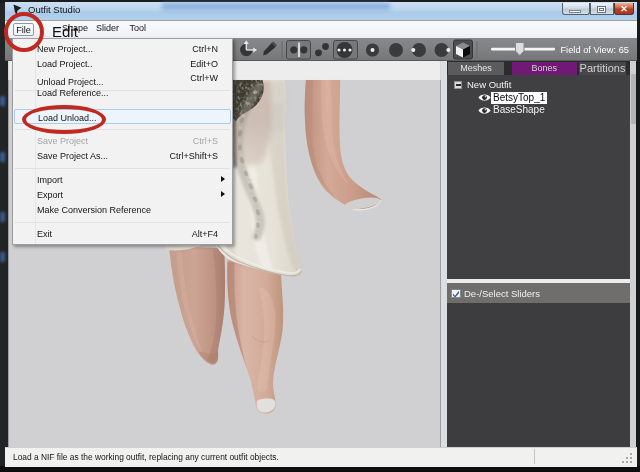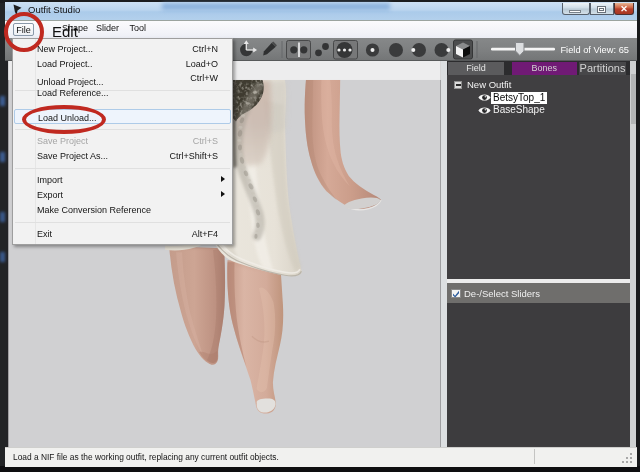--- a/index.html
+++ b/index.html
@@ -266,21 +266,21 @@
     <ellipse cx="362.5" cy="203" rx="18.3" ry="5" transform="rotate(-9.5 362.5 203)" fill="#d2d0cf"></ellipse>
   </g>
 
   <rect x="8" y="60.5" width="433" height="19" fill="#ededee"></rect>
 </svg>
 
 <div class="abs" style="left:441px;top:60.5px;width:6px;height:386px;background:#dcdfe1;"></div>
 <div class="abs" style="left:447px;top:60.5px;width:183px;height:386px;background:#403f41;"></div>
 
 <div class="abs" style="left:447px;top:60.5px;width:183px;height:14.5px;background:#2c2c2e;"></div>
-<div class="abs" style="left:448px;top:62px;width:56px;height:13px;background:#5b5b5d;color:#e6e6e6;font-size:9px;text-align:center;line-height:13px;">Field</div>
+<div class="abs" style="left:448px;top:62px;width:56px;height:13px;background:#5b5b5d;color:#e6e6e6;font-size:9px;text-align:center;line-height:13px;">Meshes</div>
 <div class="abs" style="left:512px;top:62px;width:64.5px;height:13px;background:#701a75;color:#d2d2d2;font-size:9px;text-align:center;line-height:13px;">Bones</div>
 <div class="abs" style="left:579px;top:62px;width:47px;height:13px;background:#474749;color:#d2d2d2;font-size:11px;text-align:center;line-height:13px;">Partitions</div>
 
 <div class="abs" style="left:454px;top:81px;width:8px;height:8px;background:#dcdcdc;border:1px solid #909090;box-sizing:border-box;"></div>
 <div class="abs" style="left:455.5px;top:84.4px;width:5px;height:1.2px;background:#2a2a2a;"></div>
 <div class="abs" style="left:467px;top:79px;font-size:9.5px;color:#f2f2f2;">New Outfit</div>
 <svg class="abs" style="left:478px;top:92.5px;" width="13" height="9" viewBox="0 0 13 9">
   <path d="M0.4,4.5 C2.4,0.4 10.6,0.4 12.6,4.5 C10.6,8.6 2.4,8.6 0.4,4.5 Z" fill="#f6f6f6"></path>
   <circle cx="6.5" cy="4.6" r="2.4" fill="#28282a"></circle>
   <circle cx="7.3" cy="3.8" r="0.7" fill="#e8e8e8"></circle>
@@ -321,21 +321,21 @@
 
 <div class="abs" style="left:12px;top:38px;width:221px;height:207px;background:#f2f2f2;border:1px solid #9e9e9e;
      box-shadow:2px 2px 3px rgba(0,0,0,0.35);box-sizing:border-box;font-size:9px;color:#141414;">
   <div style="position:absolute;left:22px;top:0;width:1px;height:205px;background:#e6e6e6;"></div>
   <div class="mi" style="position:absolute;left:0;top:2px;width:100%;height:15px;">
     <span style="position:absolute;left:24px;top:3px;">New Project...</span>
       <span style="position:absolute;right:14px;top:3px;">Ctrl+N</span>
     </div>
   <div class="mi" style="position:absolute;left:0;top:16.5px;width:100%;height:15px;">
     <span style="position:absolute;left:24px;top:3px;">Load Project..</span>
-      <span style="position:absolute;right:14px;top:3px;">Load+O</span>
+      <span style="position:absolute;right:14px;top:3px;">Edit+O</span>
     </div>
   <div class="mi" style="position:absolute;left:0;top:31px;width:100%;height:15px;">
     <span style="position:absolute;left:24px;top:7px;">Unload Project...</span>
       <span style="position:absolute;right:14px;top:3px;">Ctrl+W</span>
     </div>
   <div style="position:absolute;left:2px;top:50.5px;width:215px;height:1px;background:#e0e0e0;"></div>
   <div class="mi" style="position:absolute;left:0;top:46px;width:100%;height:15px;">
     <span style="position:absolute;left:24px;top:3px;">Load Reference...</span>
     </div>
   <div style="position:absolute;left:1px;top:70px;width:217px;height:15px;background:#eef4fc;border:1px solid #aecbe8;border-radius:2px;box-sizing:border-box;">

